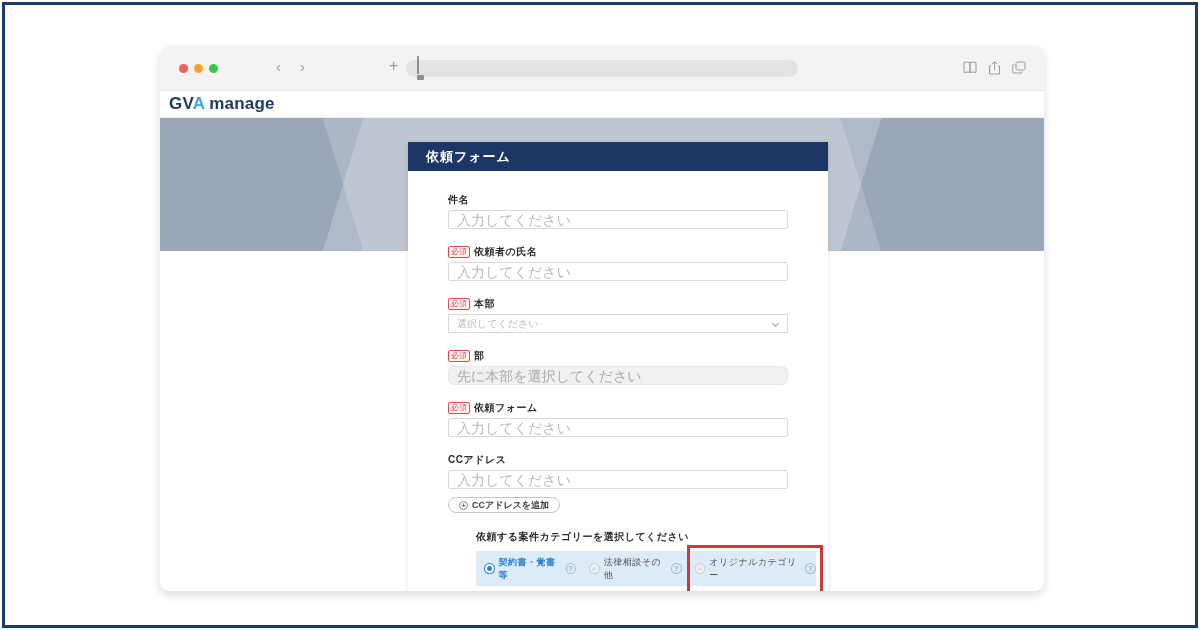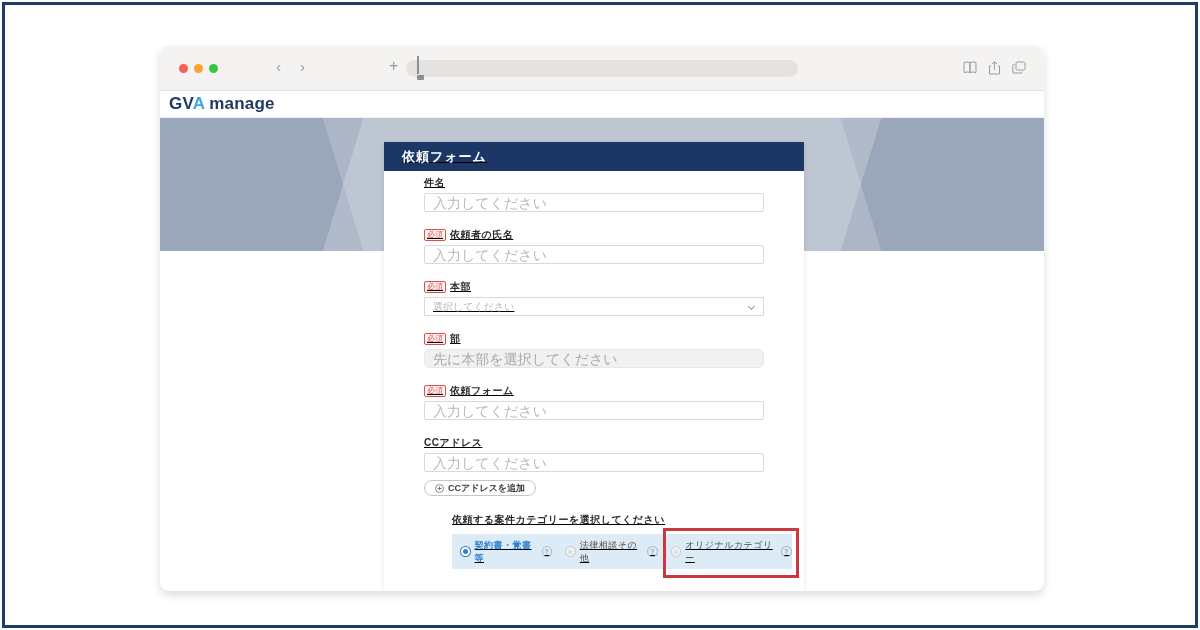--- a/index.html
+++ b/index.html
@@ -32,25 +32,25 @@
   .logo .lg-rest { color:#1d3a63; margin-left:4px; }
 
   
   .banner { position:absolute; left:0; top:72px; width:884px; height:133px;
             background-color:#9aa6ba;
             background-image:
               linear-gradient(107deg,  rgba(255,255,255,0) 22%, rgba(255,255,255,.22) 22%, rgba(255,255,255,.22) 78%, rgba(255,255,255,0) 78%),
               linear-gradient(253deg,  rgba(255,255,255,0) 22%, rgba(255,255,255,.18) 22%, rgba(255,255,255,.18) 78%, rgba(255,255,255,0) 78%); }
 
   
-  .card { position:absolute; left:224px; top:96px; width:420px; height:449px; background:#ffffff;
-          box-shadow:0 1px 5px rgba(0,0,0,.10);text-decoration:underline; }
+  .card { position:absolute; left:248px; top:96px; width:420px; height:449px; background:#ffffff;
+          box-shadow:0 1px 5px rgba(0,0,0,.10); }
   .card-header { height:29px; background:#1c3765; color:#ffffff; font-size:13px; font-weight:bold;
                  line-height:29px; padding-left:18px; letter-spacing:1px; }
-  .card-body { padding:6px 40px 0 40px; }
+  .card-body { padding:23px 40px 0 40px; }
 
   .field { margin-bottom:17px; }
   .lblrow { display:flex; align-items:center; margin-bottom:4px; height:12px; }
   .req { font-size:8px; color:#dd4b4b; border:1px solid #dd4b4b; background:#fff6f6;
          padding:0 2px; border-radius:2px; margin-right:4px; line-height:10px; }
   .lbl { font-size:10px; font-weight:bold; color:#2b2b2b; letter-spacing:.5px; }
   .tinput { width:340px; height:19px; border:1px solid #d9d9d9; border-radius:2px; background:#fff;
             font-size:14px; padding:0 8px; color:#333; font-family:inherit; }
   .tinput::placeholder { color:#b8b8b8; }
   .tinput.disabled { background:#f1f1f1; border-color:#e7e7e7;border-radius:6px; }

